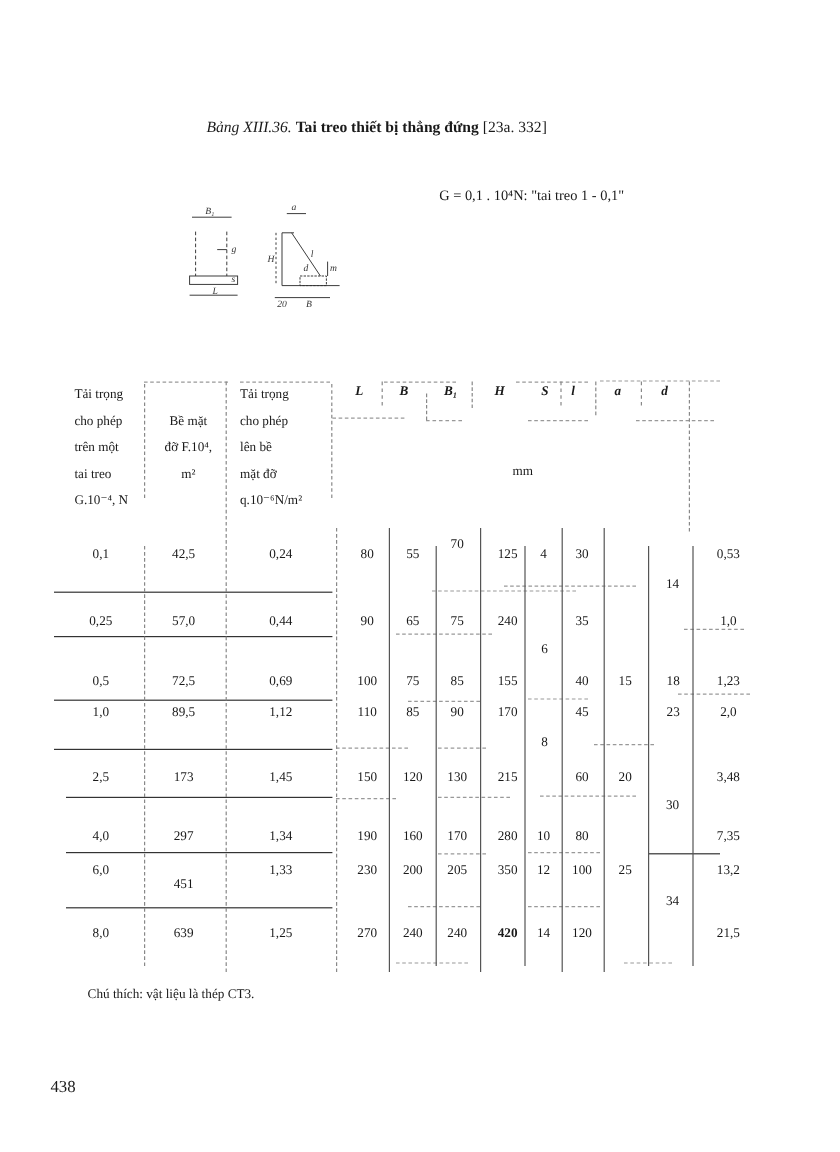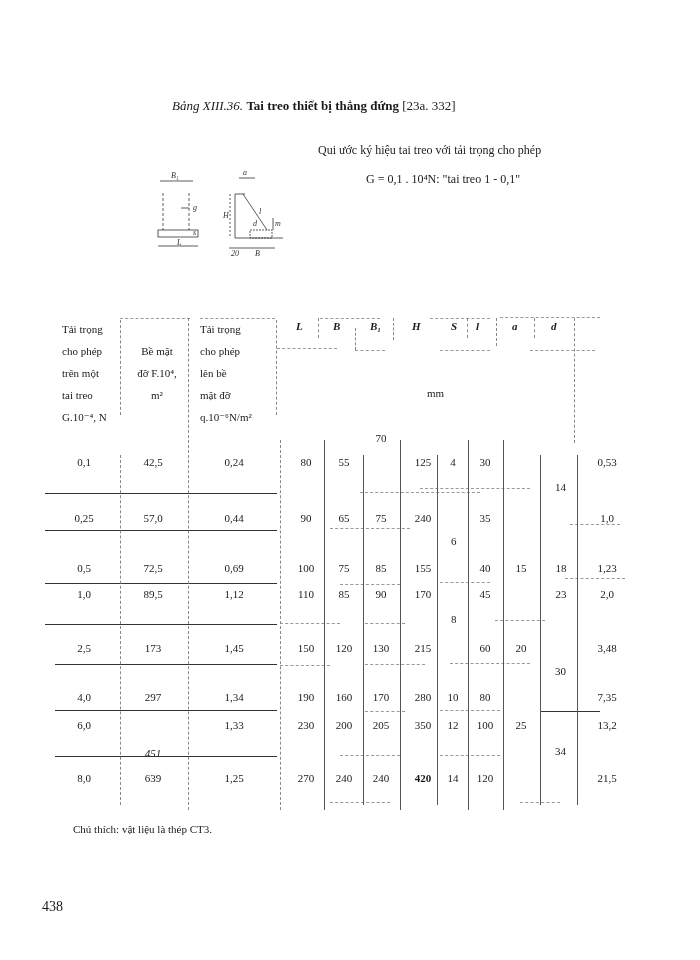--- a/index.html
+++ b/index.html
@@ -25,21 +25,20 @@
 </head>
 <body>
 
 <div class="abs caption">
   <span class="ital">Bảng XIII.36.</span>
   <span class="bold">Tai treo thiết bị thẳng đứng</span>
   <span>[23a. 332]</span>
 </div>
 
 <div class="abs note-right">
-  <div>Qui ước ký hiệu tai treo với tải trọng cho phép</div>
   <div class="l2">G = 0,1 . 10⁴N: "tai treo 1 - 0,1"</div>
 </div>
 
 <div class="abs diagram">
   <svg width="140" height="90" viewBox="0 0 140 90">
     <g stroke="#333" fill="none" stroke-width="0.8">
 
       <line x1="5" y1="13" x2="38" y2="13"></line>
       <line x1="8" y1="25" x2="8" y2="62" stroke-dasharray="3,2"></line>
       <line x1="34" y1="25" x2="34" y2="62" stroke-dasharray="3,2"></line>
@@ -125,21 +124,21 @@
   <div class="vd" style="left:496px;top:318px;height:28px;"></div>
   <div class="vd" style="left:534px;top:318px;height:20px;"></div>
   <div class="vd" style="left:574px;top:318px;height:125px;"></div>
 
   <div id="rows">
       <div class="txt" style="left: 69px; width: 30px; top: 456px;">0,1</div>
       <div class="txt" style="left: 138px; width: 30px; top: 456px;">42,5</div>
       <div class="txt" style="left: 219px; width: 30px; top: 456px;">0,24</div>
       <div class="txt" style="left: 291px; width: 30px; top: 456px;">80</div>
       <div class="txt" style="left: 329px; width: 30px; top: 456px;">55</div>
-      <div class="txt" style="left: 366px; width: 30px; top: 432px;">70</div>
+      <div class="txt" style="left: 366px; width: 30px; top: 448px;">70</div>
       <div class="txt" style="left: 408px; width: 30px; top: 456px;">125</div>
       <div class="txt" style="left: 438px; width: 30px; top: 456px;">4</div>
       <div class="txt" style="left: 470px; width: 30px; top: 456px;">30</div>
       <div class="txt" style="left: 506px; width: 30px; top: 456px;"></div>
       <div class="txt" style="left: 546px; width: 30px; top: 456px;"></div>
       <div class="txt" style="left: 592px; width: 30px; top: 456px;">0,53</div>
       <div class="txt" style="left: 69px; width: 30px; top: 512px;">0,25</div>
       <div class="txt" style="left: 138px; width: 30px; top: 512px;">57,0</div>
       <div class="txt" style="left: 219px; width: 30px; top: 512px;">0,44</div>
       <div class="txt" style="left: 291px; width: 30px; top: 512px;">90</div>
@@ -193,21 +192,21 @@
       <div class="txt" style="left: 291px; width: 30px; top: 691px;">190</div>
       <div class="txt" style="left: 329px; width: 30px; top: 691px;">160</div>
       <div class="txt" style="left: 366px; width: 30px; top: 691px;">170</div>
       <div class="txt" style="left: 408px; width: 30px; top: 691px;">280</div>
       <div class="txt" style="left: 438px; width: 30px; top: 691px;">10</div>
       <div class="txt" style="left: 470px; width: 30px; top: 691px;">80</div>
       <div class="txt" style="left: 506px; width: 30px; top: 691px;"></div>
       <div class="txt" style="left: 546px; width: 30px; top: 691px;"></div>
       <div class="txt" style="left: 592px; width: 30px; top: 691px;">7,35</div>
       <div class="txt" style="left: 69px; width: 30px; top: 719px;">6,0</div>
-      <div class="txt" style="left: 138px; width: 30px; top: 747px; font-style: italic;">451</div>
+      <div class="txt" style="left: 138px; width: 30px; top: 731px;">451</div>
       <div class="txt" style="left: 219px; width: 30px; top: 719px;">1,33</div>
       <div class="txt" style="left: 291px; width: 30px; top: 719px;">230</div>
       <div class="txt" style="left: 329px; width: 30px; top: 719px;">200</div>
       <div class="txt" style="left: 366px; width: 30px; top: 719px;">205</div>
       <div class="txt" style="left: 408px; width: 30px; top: 719px;">350</div>
       <div class="txt" style="left: 438px; width: 30px; top: 719px;">12</div>
       <div class="txt" style="left: 470px; width: 30px; top: 719px;">100</div>
       <div class="txt" style="left: 506px; width: 30px; top: 719px;">25</div>
       <div class="txt" style="left: 546px; width: 30px; top: 719px;"></div>
       <div class="txt" style="left: 592px; width: 30px; top: 719px;">13,2</div>

